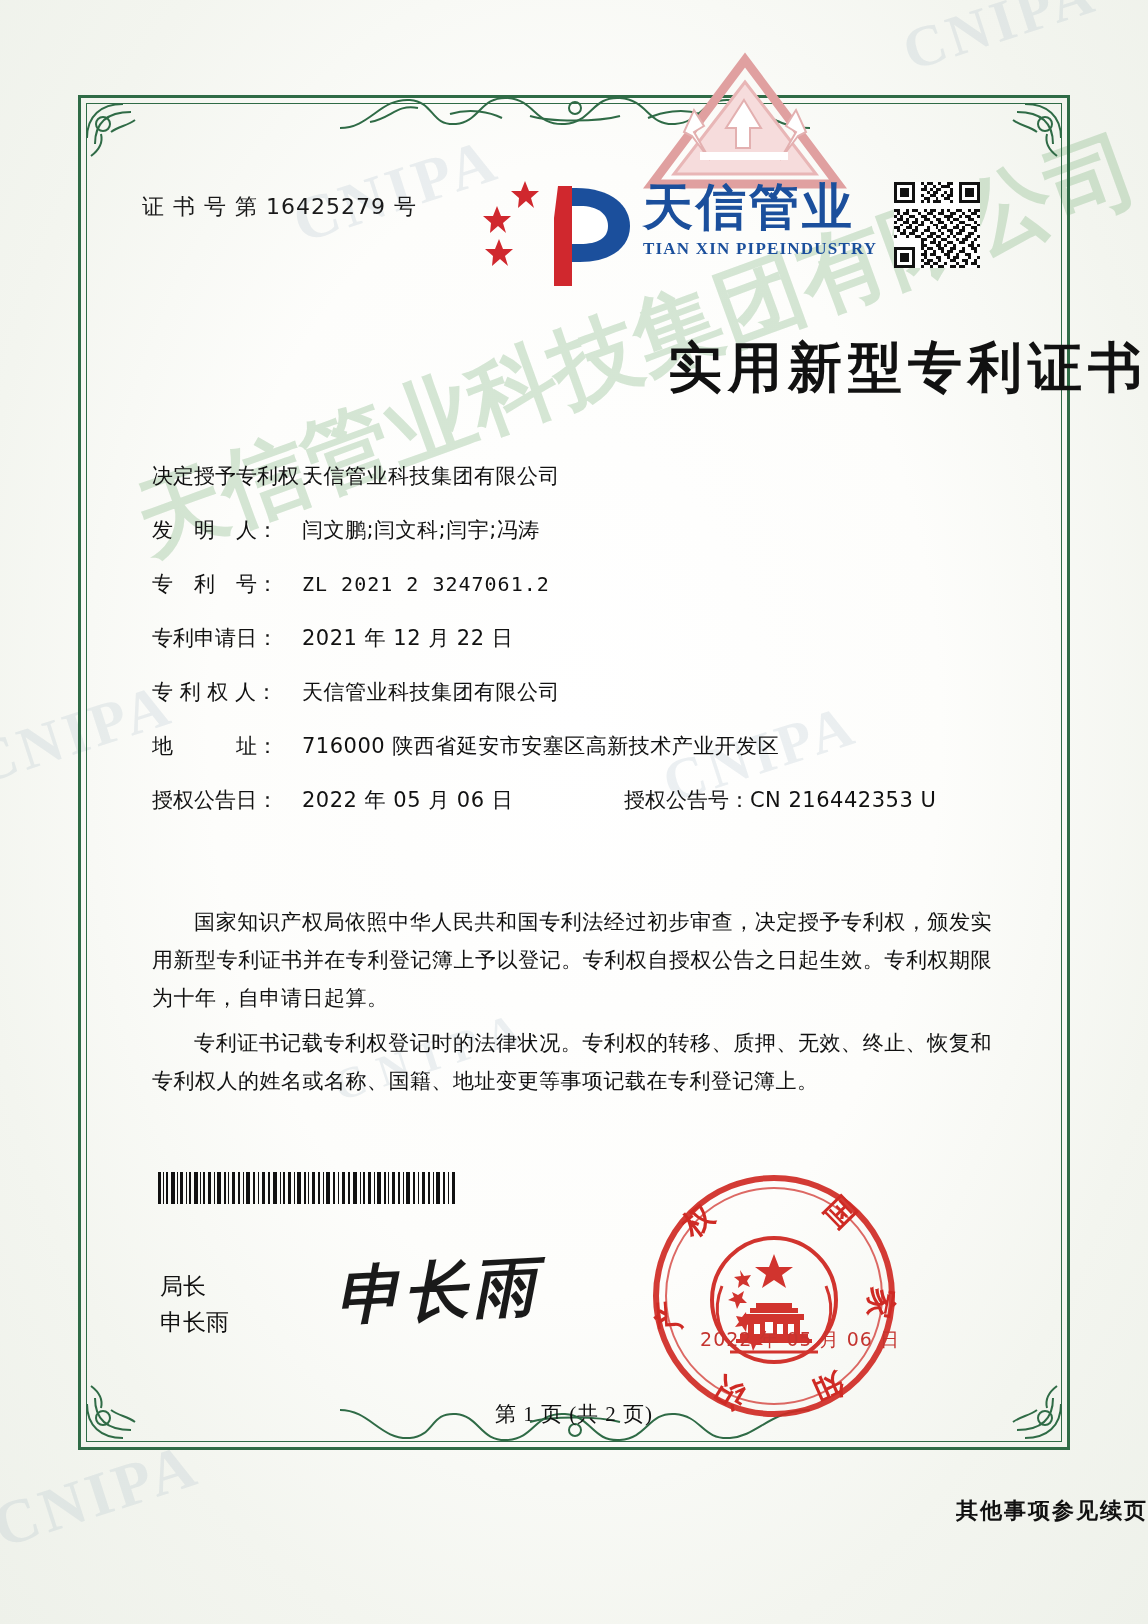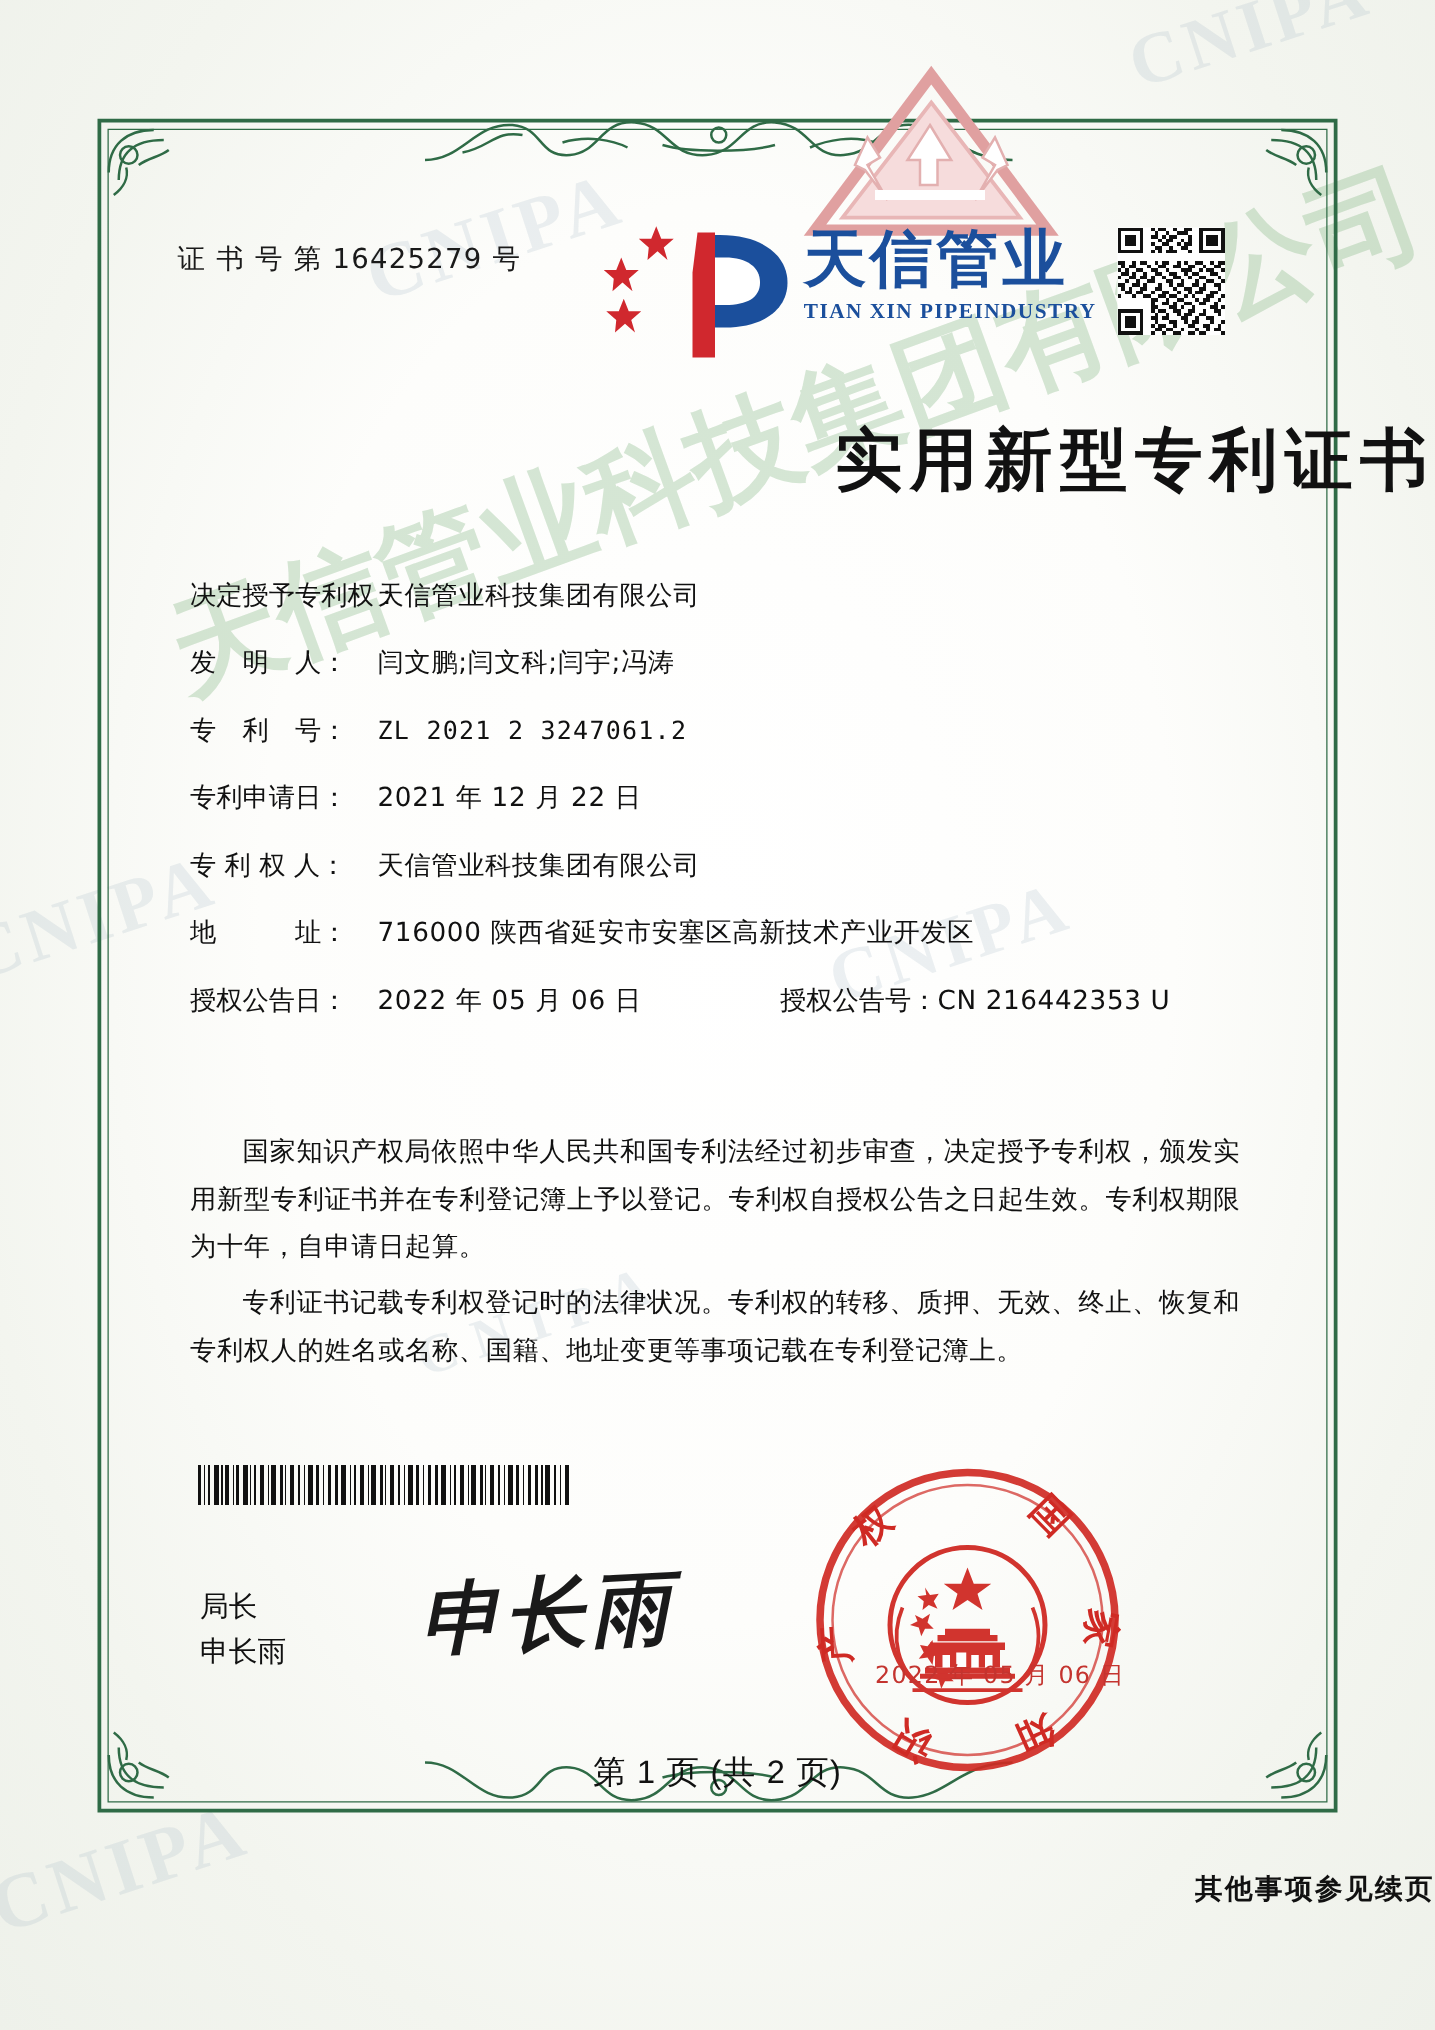--- a/index.html
+++ b/index.html
@@ -254,22 +254,22 @@
     font-size: 19px;
     color: #c4342f;
     letter-spacing: 1px;
   }
 
   .page-no {
     position: absolute;
     top: 1400px;
     left: 0; right: 0;
     text-align: center;
-    font-family: Liberation Sans, sans-serif;
-    font-size: 26px;
+    font-family: Liberation Serif, serif;
+    font-size: 21px;
     color: #111111;
     letter-spacing: 1px;
   }
 
   .footnote {
     position: absolute;
     top: 1496px;
     left: 0; right: 0;
     text-align: right;
     font-family: "DejaVu Sans", sans-serif;

